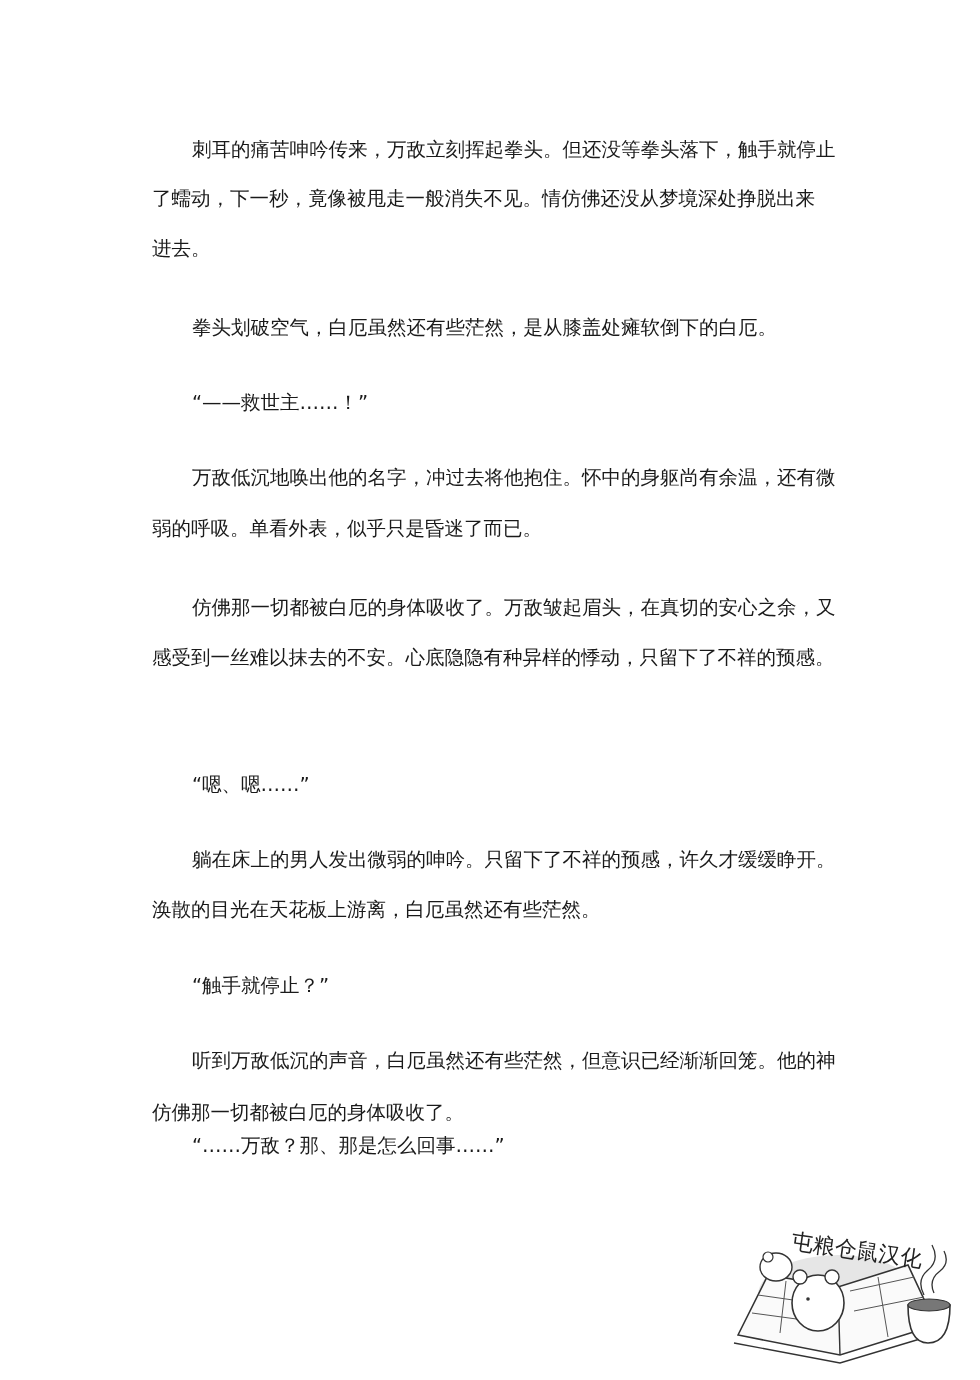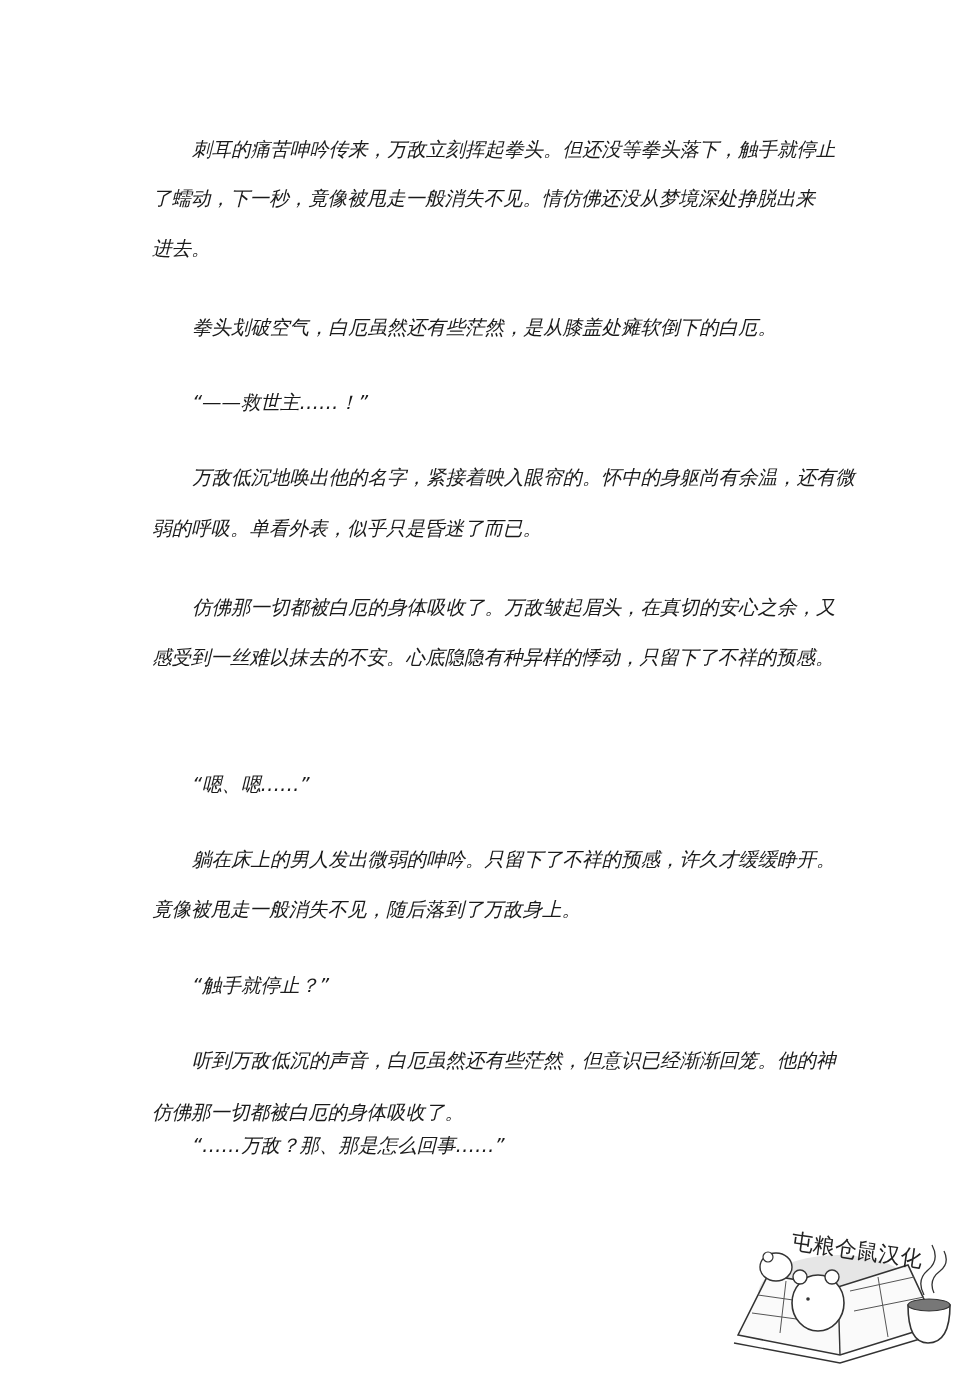--- a/index.html
+++ b/index.html
@@ -1,45 +1,45 @@
 <!DOCTYPE html>
 <html><head>
 <meta charset="utf-8">
 <style>
   html, body { margin: 0; padding: 0; background: #ffffff; }
   body { width: 980px; height: 1380px; position: relative; overflow: hidden;
          font-family: "DejaVu Sans", "Liberation Sans", sans-serif; color: #1a1a1a; }
   .page { position: absolute; left: 152px; top: 0; width: 678px; }
-  .line { position: absolute; left: 0; white-space: nowrap; font-size: 19.5px; line-height: 24px; letter-spacing: 0px; font-style: italic; }
+  .line { position: absolute; left: 0; white-space: nowrap; font-size: 19.5px; line-height: 24px; letter-spacing: 0px; }
   .indent { left: 40px; }
   .logo { position: absolute; left: 728px; top: 1225px; width: 226px; height: 140px; }
 </style>
 </head>
 <body>
 
 <div class="page">
 
   <div class="line indent" style="top:138px">刺耳的痛苦呻吟传来，万敌立刻挥起拳头。但还没等拳头落下，触手就停止</div>
   <div class="line" style="top:187px">了蠕动，下一秒，竟像被甩走一般消失不见。情仿佛还没从梦境深处挣脱出来</div>
   <div class="line" style="top:237px">进去。</div>
 
   <div class="line indent" style="top:316px">拳头划破空气，白厄虽然还有些茫然，是从膝盖处瘫软倒下的白厄。</div>
 
   <div class="line indent" style="top:391px">“——救世主……！”</div>
 
-  <div class="line indent" style="top:466px">万敌低沉地唤出他的名字，紧接着映入眼帘的。怀中的身躯尚有余温，还有微</div>
+  <div class="line indent" style="top:466px">万敌低沉地唤出他的名字，冲过去将他抱住。怀中的身躯尚有余温，还有微</div>
   <div class="line" style="top:517px">弱的呼吸。单看外表，似乎只是昏迷了而已。</div>
 
   <div class="line indent" style="top:596px">仿佛那一切都被白厄的身体吸收了。万敌皱起眉头，在真切的安心之余，又</div>
   <div class="line" style="top:646px">感受到一丝难以抹去的不安。心底隐隐有种异样的悸动，只留下了不祥的预感。</div>
 
   <div class="line indent" style="top:773px">“嗯、嗯……”</div>
 
   <div class="line indent" style="top:848px">躺在床上的男人发出微弱的呻吟。只留下了不祥的预感，许久才缓缓睁开。</div>
-  <div class="line" style="top:898px">竟像被甩走一般消失不见，随后落到了万敌身上。</div>
+  <div class="line" style="top:898px">涣散的目光在天花板上游离，白厄虽然还有些茫然。</div>
 
   <div class="line indent" style="top:974px">“触手就停止？”</div>
 
   <div class="line indent" style="top:1049px">听到万敌低沉的声音，白厄虽然还有些茫然，但意识已经渐渐回笼。他的神</div>
   <div class="line" style="top:1101px">仿佛那一切都被白厄的身体吸收了。</div>
 
   <div class="line indent" style="top:1134px">“……万敌？那、那是怎么回事……”</div>
 </div>
 
 <div class="logo">

